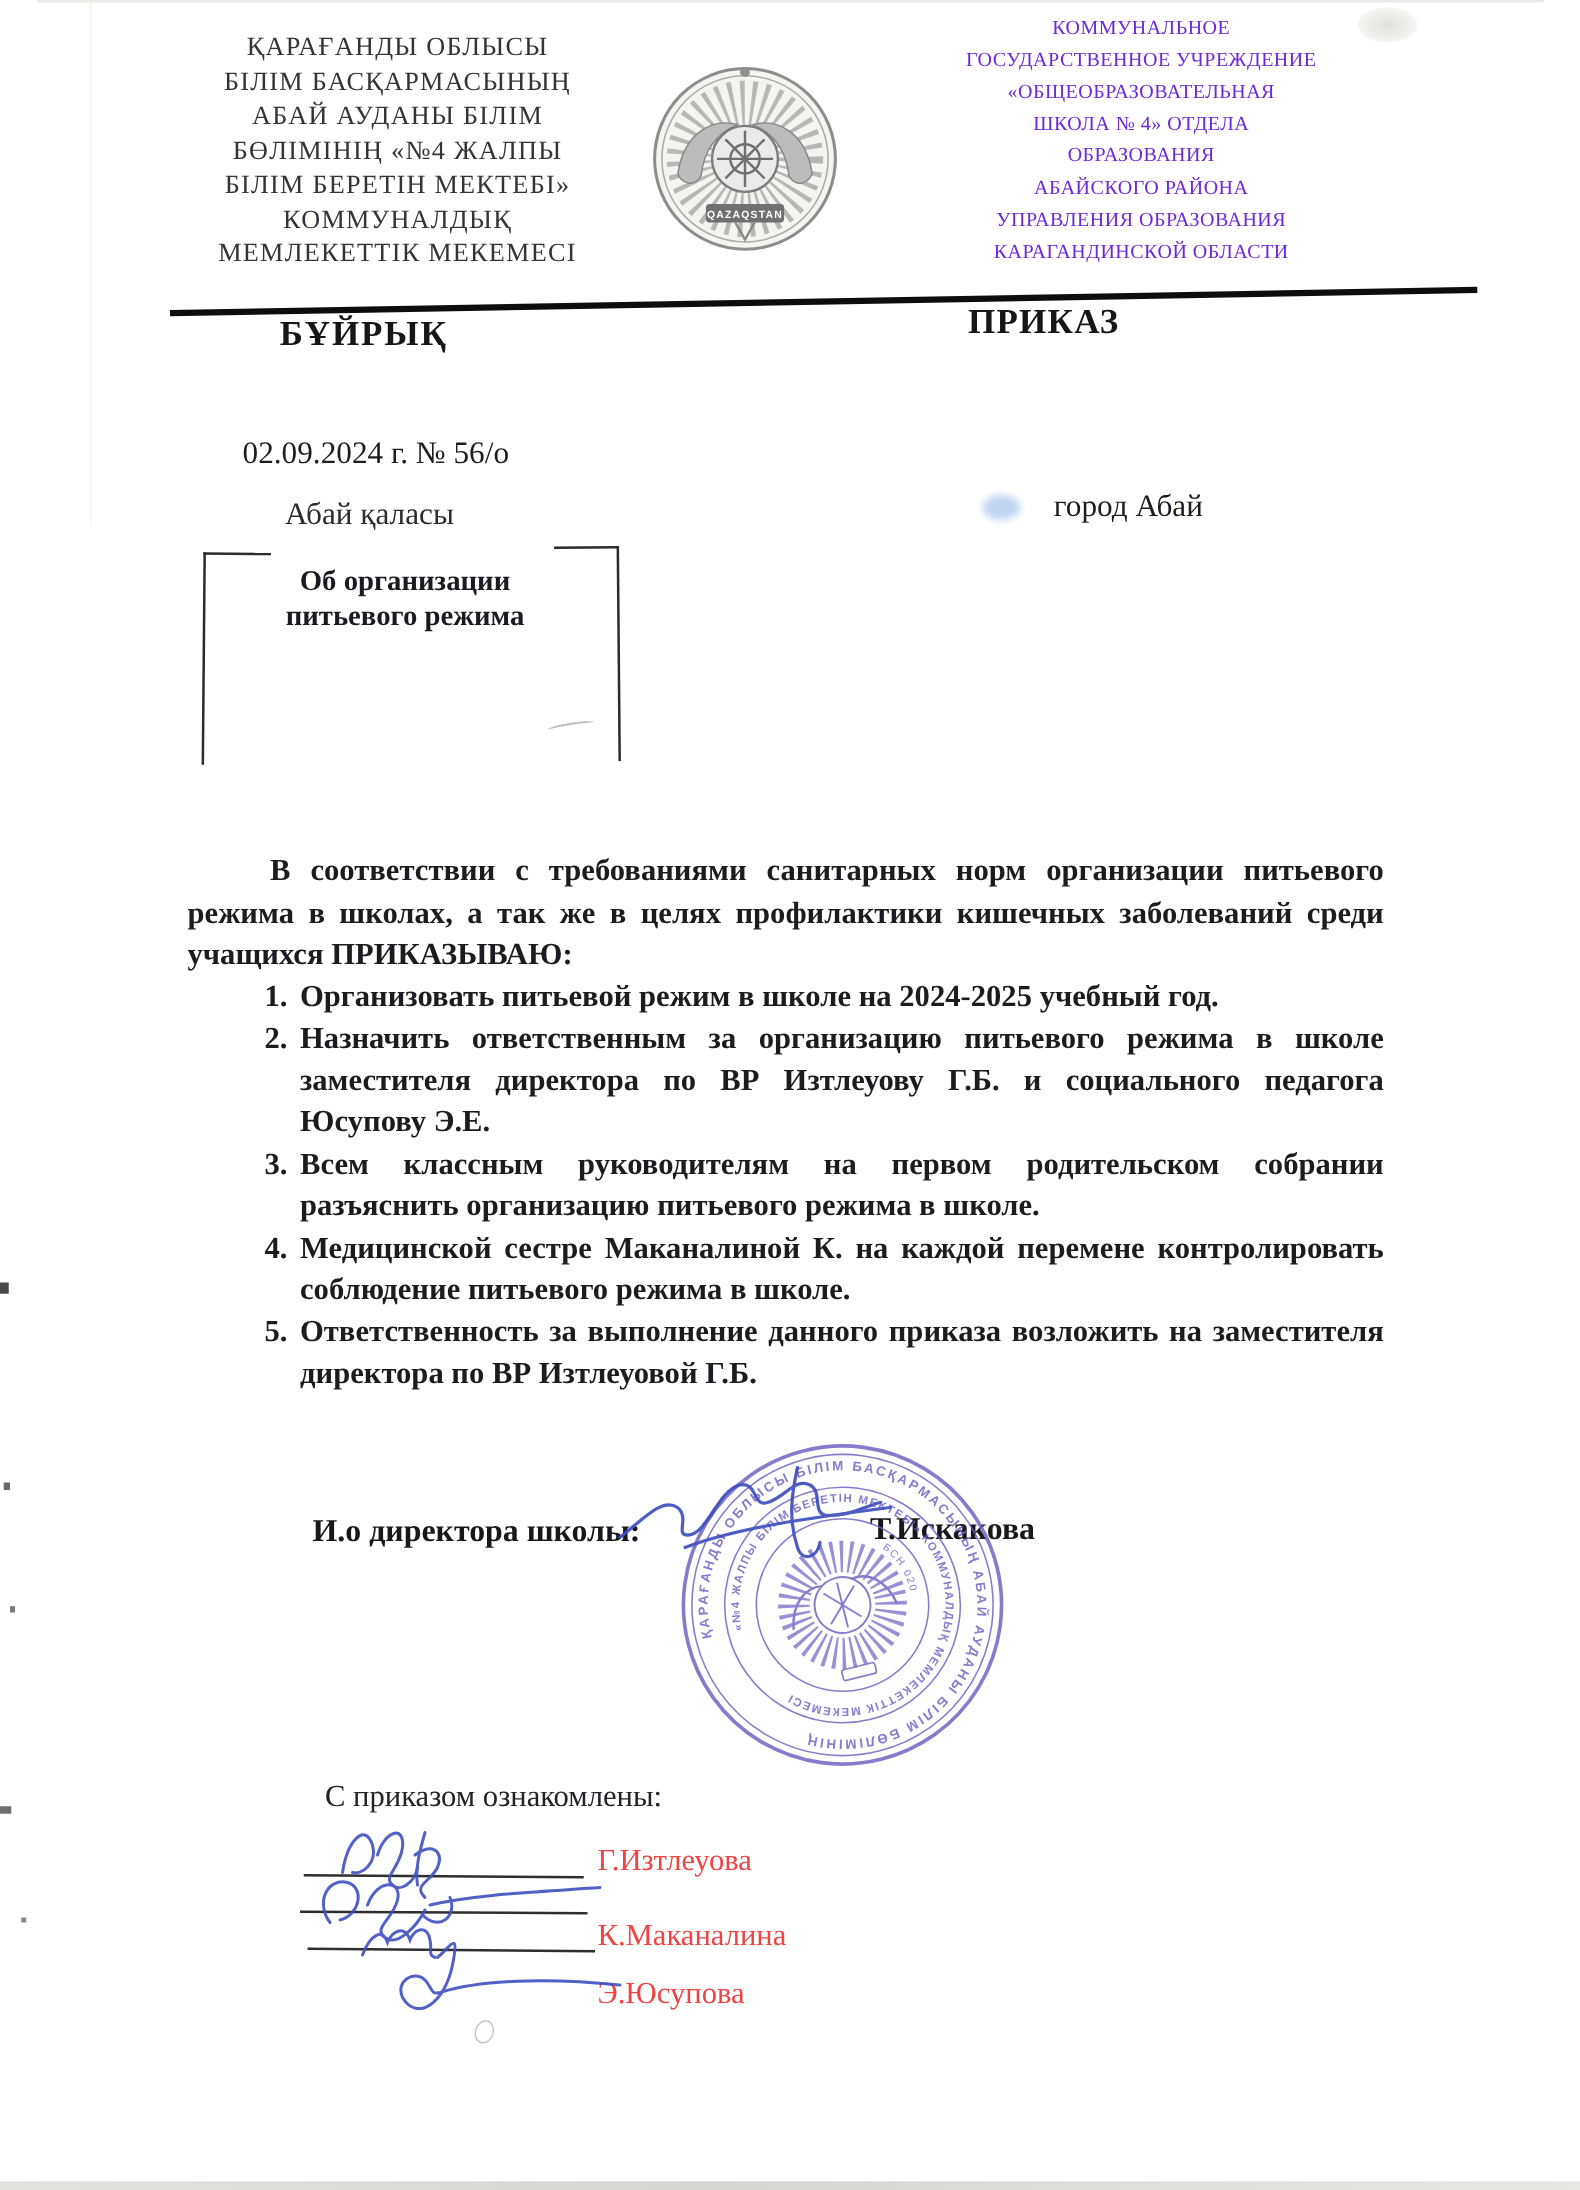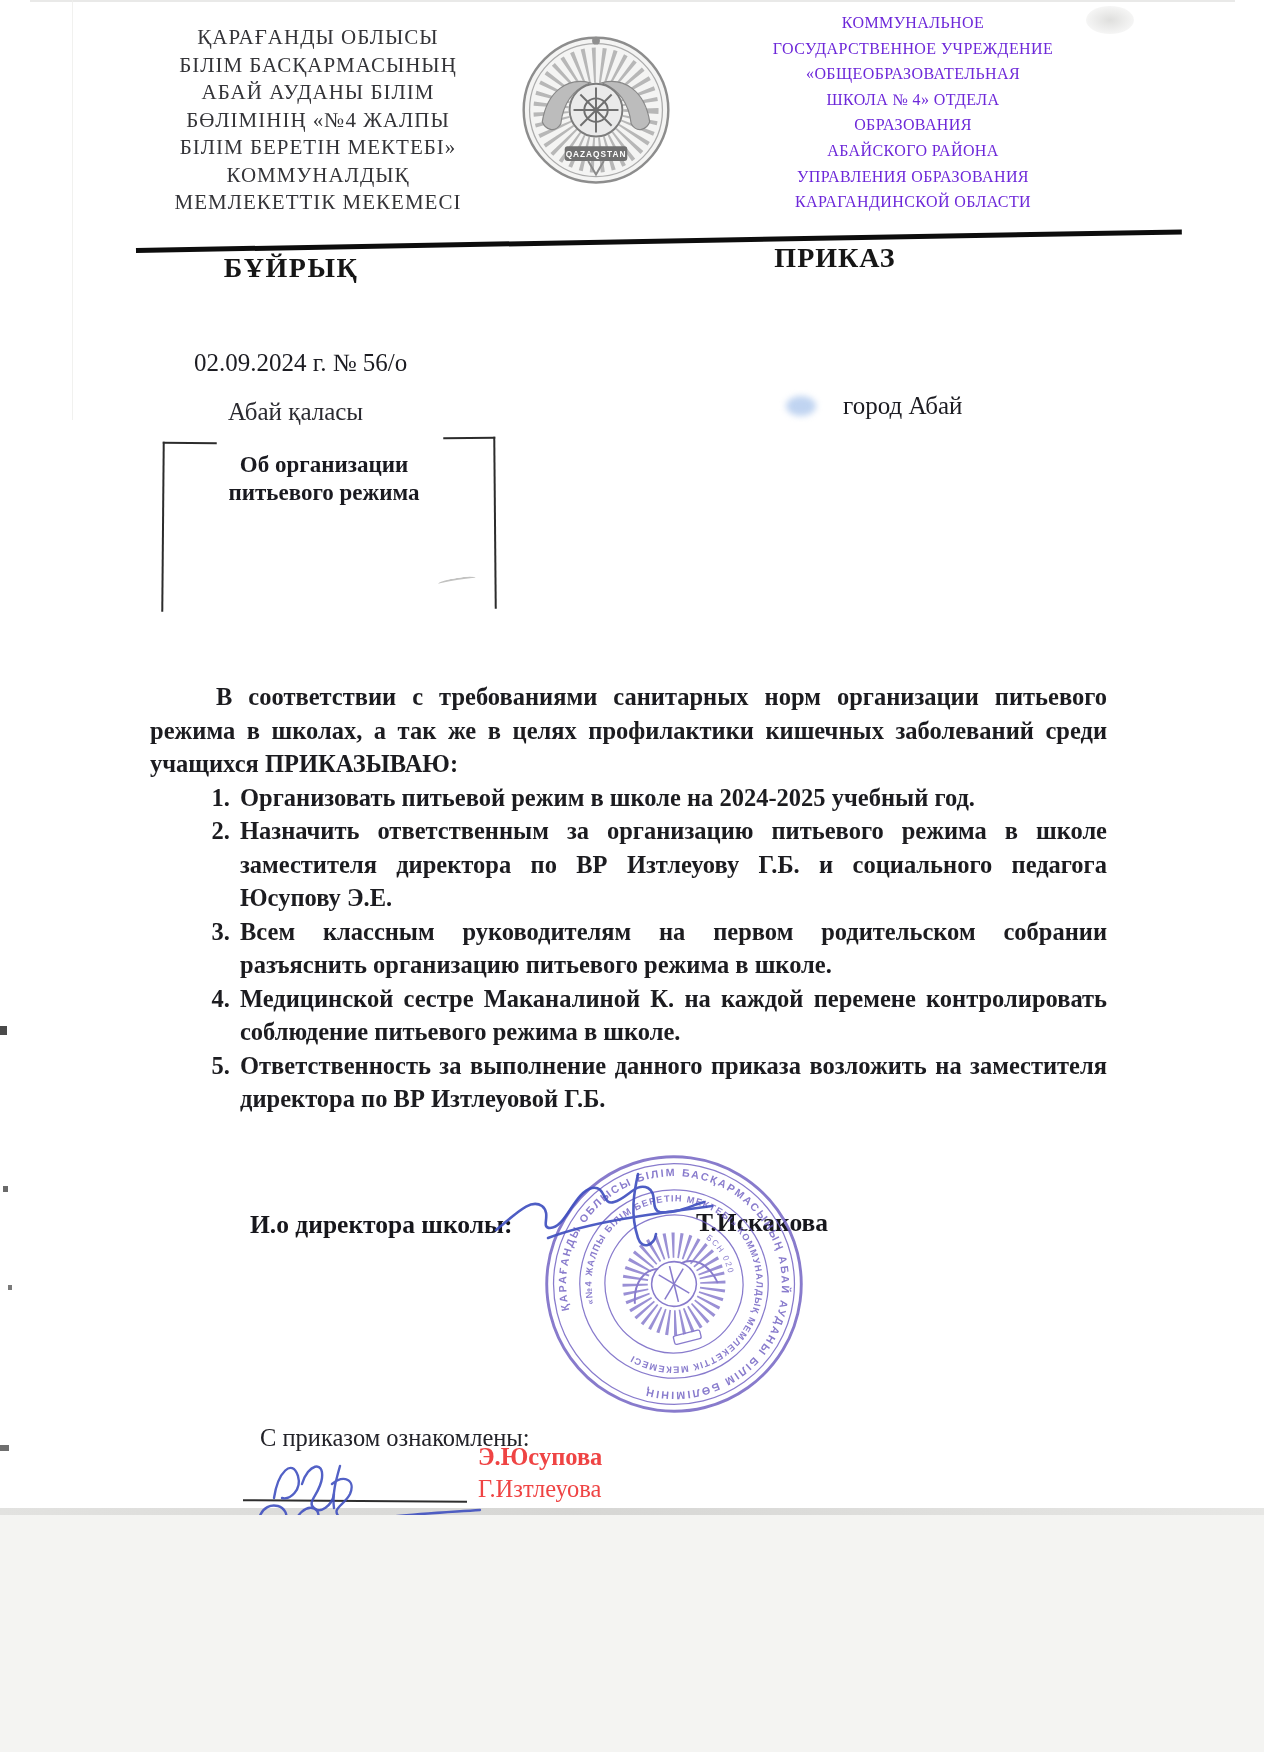--- a/index.html
+++ b/index.html
@@ -1,33 +1,33 @@
 <!DOCTYPE html>
 <html><head>
 <meta charset="utf-8">
 <style>
   html,body{margin:0;padding:0;background:#f4f4f2;}
   .page{
-    position:relative;width:1264px;height:1515px;margin:0 auto;
+    position:relative;width:1264px;height:1752px;margin:0 auto;
     background:#ffffff;overflow:hidden;
     font-family:"Liberation Serif","DejaVu Serif",serif;color:#1e1e1e;
   }
   
   .org-left{
     position:absolute;left:138px;top:24px;width:360px;
     text-align:center;font-size:21px;line-height:27.5px;
     letter-spacing:1px;color:#343438;
   }
   .org-right{
     position:absolute;left:688px;top:10px;width:450px;
     text-align:center;font-size:16px;line-height:25.6px;
     letter-spacing:.4px;color:#6d28d9;
   }
   .org-left span,.org-right span{display:block;}
-  .emblem-wrap{position:absolute;left:510px;top:28px;width:172px;height:172px;}
+  .emblem-wrap{position:absolute;left:510px;top:45px;width:172px;height:172px;}
   
   .divider{
     position:absolute;left:136px;top:248px;width:1046px;height:5px;
     background:#0d0d0d;transform:rotate(-1.02deg);transform-origin:left center;
   }
   .title-kk{
     position:absolute;left:196px;top:252px;width:190px;text-align:center;
     font-size:28px;font-weight:bold;letter-spacing:1.5px;color:#161616;
   }
   .title-ru{
@@ -77,21 +77,21 @@
   
   .stamp{position:absolute;left:538px;top:1148px;width:272px;height:272px;opacity:.82;transform:rotate(-14deg);z-index:3;}
   
   .ack-label{position:absolute;left:260px;top:1424px;font-size:24.5px;color:#222228;}
   .ack-line{position:absolute;height:2px;background:#2e2e2e;z-index:1;}
   .ack-line1{left:243px;top:1500px;width:224px;transform:rotate(.4deg);}
   .ack-line2{left:240px;top:1529px;width:230px;transform:rotate(.3deg);}
   .ack-line3{left:246px;top:1559px;width:230px;transform:rotate(.5deg);}
   .ack-name{position:absolute;left:478px;font-size:24.5px;color:#ef4444;}
   .ack-name1{top:1475px;}
-  .ack-name2{top:1443px;font-weight:bold;}
+  .ack-name2{top:1581px;}
   .ack-name3{top:1535px;}
   .ack-ink{position:absolute;left:232px;top:1436px;width:320px;height:200px;z-index:4;}
   
   .art{position:absolute;}
   .art-top-line{left:30px;top:0;width:1205px;height:2px;background:#e0e0de;opacity:.7;}
   .art-corner{left:1086px;top:6px;width:48px;height:28px;border-radius:50%;
     background:radial-gradient(#d7d7d5,rgba(255,255,255,0));opacity:.8;}
   .art-bottom{left:0;bottom:0;width:1264px;height:7px;
     background:linear-gradient(to right,#e2e2e0,#d6d6d4 45%,#e7e7e5);}
   .speck1{left:0;top:1026px;width:7px;height:9px;background:#4a4a4a;}

